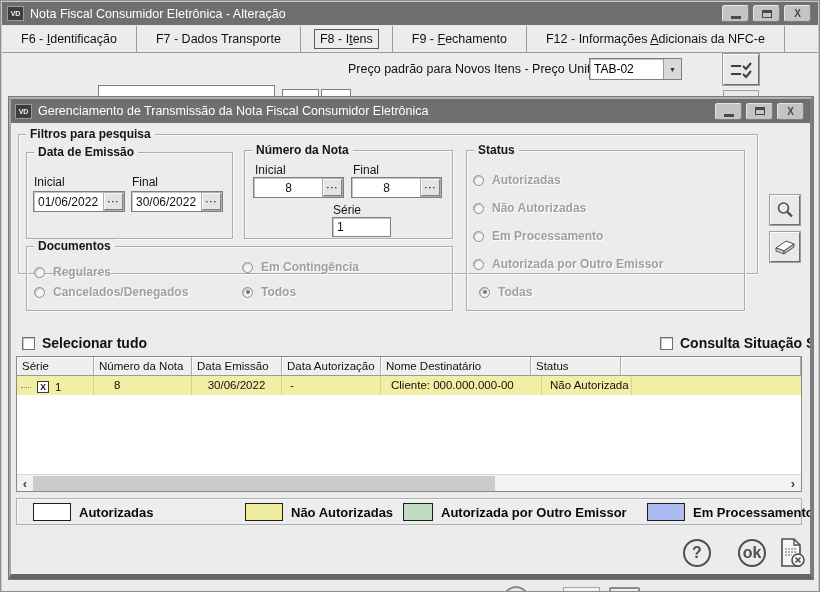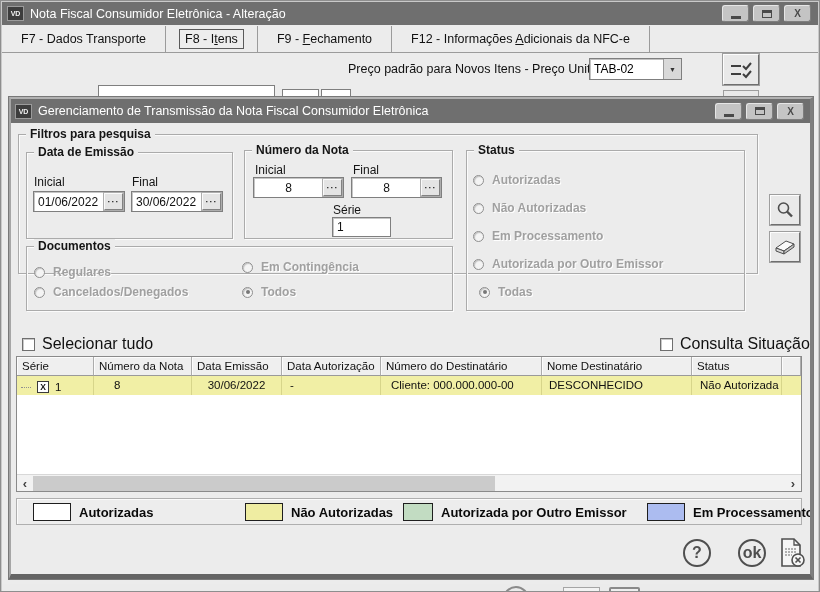--- a/index.html
+++ b/index.html
@@ -73,21 +73,21 @@
   .radio { width:11px; height:11px; border-radius:50%; background:#F4F4F4; border:1px solid #8F8F8F;
            box-shadow:inset 1px 1px 1px #C2C2C2; flex:none; }
   .radio.sel::after { content:""; display:block; width:4px; height:4px; border-radius:50%;
                       background:#787878; margin:2.5px 0 0 2.5px; }
   .dis-label { font-size:12px; font-weight:bold; color:#A0A0A0; text-shadow:1px 1px 0 #FFF; white-space:nowrap; }
 
   .tool-btn { position:absolute; left:759px; width:30px; height:30px; }
 
   .chk-row { position:absolute; display:flex; align-items:center; gap:7px; }
   .cb { width:13px; height:13px; background:#FFF; border:1px solid #6F6F6F; box-shadow:inset 1px 1px 0 #C8C8C8; flex:none; }
-  .chk-label { font-size:16px; color:#111; white-space:nowrap; }
+  .chk-label { font-size:14px; color:#111; white-space:nowrap;font-weight:bold; }
 
   
   .table { position:absolute; left:5px; top:233px; width:786px; height:136px; background:#FFF;
            border:1px solid #8A8A8A; overflow:hidden; }
   .thead { display:flex; height:19px; background:#EFEFEF; }
   .th { font-size:11.5px; color:#111; padding:3px 0 0 5px; white-space:nowrap; overflow:hidden;
         border-right:1px solid #ACACAC; border-bottom:1px solid #9A9A9A; box-shadow:inset 1px 1px 0 #FCFCFC; flex:none; }
   .th.fill { flex:1; padding:0; }
   .trow { display:flex; height:19px; background:#F1EFA5; }
   .td { font-size:11.5px; color:#111; padding-top:3px; white-space:nowrap; overflow:hidden; flex:none;
@@ -137,20 +137,23 @@
           <span class="glyph-max"></span>
         </span>
       <span class="winbtn">
           <span>X</span>
         </span>
     </span>
   </div>
 
   <div class="tabbar">
     <div class="tab">
+        <span class="box"><span>F6 - </span><span class="acckey">I</span><span>dentificação</span></span>
+      </div>
+    <div class="tab">
         <span class="box"><span>F7 - Dados Transporte</span><span class="acckey"></span><span></span></span>
       </div>
     <div class="tab active">
         <span class="box"><span>F8 - I</span><span class="acckey">t</span><span>ens</span></span>
       </div>
     <div class="tab">
         <span class="box"><span>F9 - </span><span class="acckey">F</span><span>echamento</span></span>
       </div>
     <div class="tab">
         <span class="box"><span>F12 - Informações </span><span class="acckey">A</span><span>dicionais da NFC-e</span></span>
@@ -296,36 +299,34 @@
         <span class="cb"></span>
         <span class="chk-label">Consulta Situação SEFAZ</span>
       </div>
 
       <div class="table">
         <div class="thead">
           <span class="th" style="width:77px;">Série</span>
           <span class="th" style="width:98px;">Número da Nota</span>
           <span class="th" style="width:90px;">Data Emissão</span>
           <span class="th" style="width:99px;">Data Autorização</span>
-          <span class="th" style="width:161px;">Número do Destinatário</span>
           <span class="th" style="width:150px;">Nome Destinatário</span>
           <span class="th" style="width:90px;">Status</span>
           <span class="th fill"></span>
         </div>
         <div class="trow">
           <span class="td serie-cell" style="width:77px;">
             <span class="tree-dots"></span>
             <span class="row-cb">X</span>
             <span>1</span>
           </span>
           <span class="td" style="width:98px; padding-left:20px;">8</span>
           <span class="td" style="width:90px; text-align:center;">30/06/2022</span>
           <span class="td" style="width:99px; padding-left:8px;">-</span>
           <span class="td" style="width:161px; padding-left:10px;">Cliente: 000.000.000-00</span>
-          <span class="td" style="width:150px; padding-left:7px;">DESCONHECIDO</span>
           <span class="td" style="width:90px; padding-left:8px;">Não Autorizada</span>
           <span class="td fill"></span>
         </div>
         <div class="hscroll">
           <span class="scroll-arrow" style="left:0;">‹</span>
           <span class="scroll-thumb"></span>
           <span class="scroll-arrow" style="right:0;">›</span>
         </div>
       </div>
 

